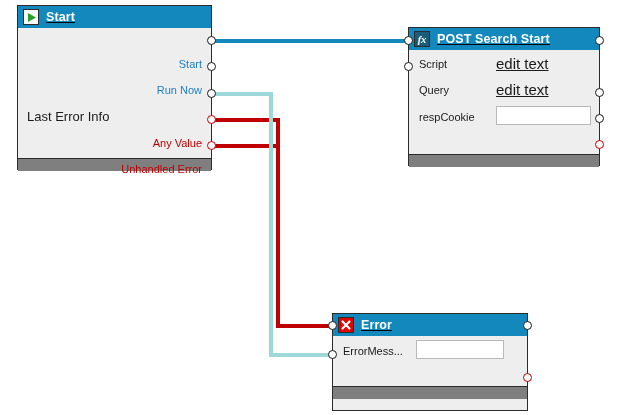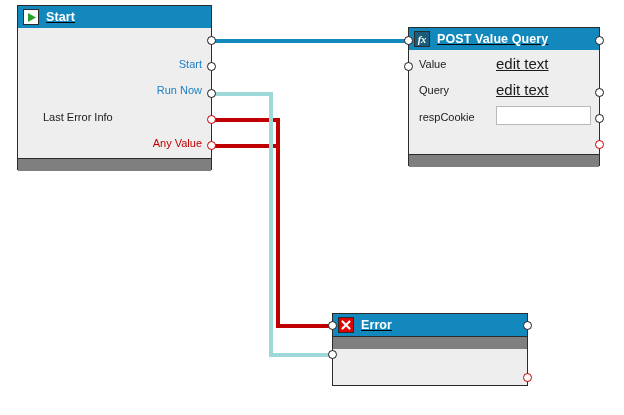--- a/index.html
+++ b/index.html
@@ -78,22 +78,22 @@
   }
   .lbl-right {
     position: absolute;
     right: 9px;
     font-size: 11px;
     white-space: nowrap;
     line-height: 14px;
   }
   .lbl-left {
     position: absolute;
-    left: 25px;
-    font-size: 11px;
+    left: 9px;
+    font-size: 13px;
     white-space: nowrap;
     line-height: 14px;
     color: #1a1a1a;
   }
   .c-blue { color: #2081c4; }
   .c-red  { color: #c00000; }
   .c-dark { color: #1a1a1a; }
 
   .field-label {
     position: absolute;
@@ -159,70 +159,75 @@
           <polygon points="2,1 10,5.5 2,10" fill="#2aa02a"></polygon>
         </svg>
       </span>
       <span class="node-title">Start</span>
     </div>
     <div class="node-body" style="height:130px;">
       <div class="lbl-right c-blue" style="top:29px;">Start</div>
       <div class="lbl-right c-blue" style="top:55px;">Run Now</div>
       <div class="lbl-left c-dark" style="top:82px;">Last Error Info</div>
       <div class="lbl-right c-red" style="top:108px;">Any Value</div>
+      <div class="lbl-right c-red" style="top:134px;">Unhandled Error</div>
     </div>
     <div class="node-footer"></div>
   </div>
 
   <div class="port port-black" style="left:207px; top:36px;"></div>
   <div class="port port-black" style="left:207px; top:62px;"></div>
   <div class="port port-black" style="left:207px; top:89px;"></div>
   <div class="port port-red" style="left:207px; top:115px;"></div>
   <div class="port port-red" style="left:207px; top:141px;"></div>
 
   <div class="node" style="left:408px; top:27px; width:192px; height:139px;">
     <div class="node-header">
       <span class="hdr-icon">
         <svg width="16" height="16" viewBox="0 0 16 16">
           <rect x="0" y="0" width="16" height="16" fill="#1a5c7a"></rect>
           <text x="8" y="12" font-family="Liberation Serif, serif" font-size="12" font-style="italic" font-weight="bold" fill="#ffffff" text-anchor="middle">fx</text>
         </svg>
       </span>
-      <span class="node-title">POST Value Query</span>
+      <span class="node-title">POST Search Start</span>
     </div>
     <div class="node-body" style="height:104px;">
-      <div class="field-label" style="top:7px;">Value</div>
+      <div class="field-label" style="top:7px;">Script</div>
       <div class="editlink" style="left:87px; top:7px;">edit text</div>
 
       <div class="field-label" style="top:33px;">Query</div>
       <div class="editlink" style="left:87px; top:33px;">edit text</div>
 
       <div class="field-label" style="top:60px;">respCookie</div>
       <input class="txtinput" type="text" style="left: 87px; top: 56px; width: 95px;" value="">
     </div>
     <div class="node-footer"></div>
   </div>
 
   <div class="port port-black" style="left:404px; top:36px;"></div>
   <div class="port port-black" style="left:404px; top:62px;"></div>
   <div class="port port-black" style="left:595px; top:36px;"></div>
   <div class="port port-black" style="left:595px; top:88px;"></div>
   <div class="port port-black" style="left:595px; top:114px;"></div>
   <div class="port port-red" style="left:595px; top:140px;"></div>
 
-  <div class="node" style="left:332px; top:313px; width:196px; height:73px;">
+  <div class="node" style="left:332px; top:313px; width:196px; height:98px;">
     <div class="node-header">
       <span class="hdr-icon">
         <svg width="14" height="14" viewBox="0 0 14 14">
           <rect x="0" y="0" width="14" height="14" fill="#e00000"></rect>
           <path d="M 3.5 3.5 L 10.5 10.5 M 10.5 3.5 L 3.5 10.5" stroke="#ffffff" stroke-width="2.2" stroke-linecap="round"></path>
         </svg>
       </span>
       <span class="node-title">Error</span>
     </div>
+    <div class="node-body" style="height:50px;">
+      <div class="field-label" style="top:8px;">ErrorMess...</div>
+      <input class="txtinput" type="text" style="left: 83px; top: 4px; width: 88px;" value="">
+    </div>
     <div class="node-footer"></div>
   </div>
 
   <div class="port port-black" style="left:328px; top:321px;"></div>
   <div class="port port-black" style="left:328px; top:350px;"></div>
   <div class="port port-black" style="left:523px; top:321px;"></div>
   <div class="port port-red" style="left:523px; top:373px;"></div>
 
 </div>
 

